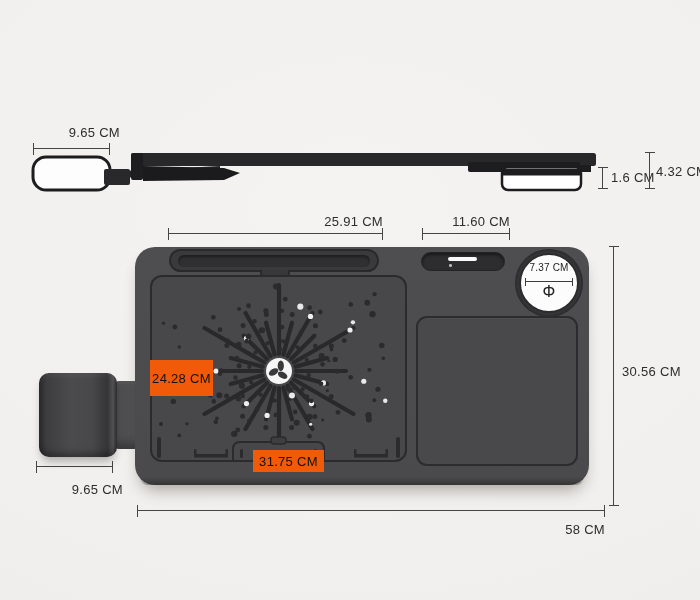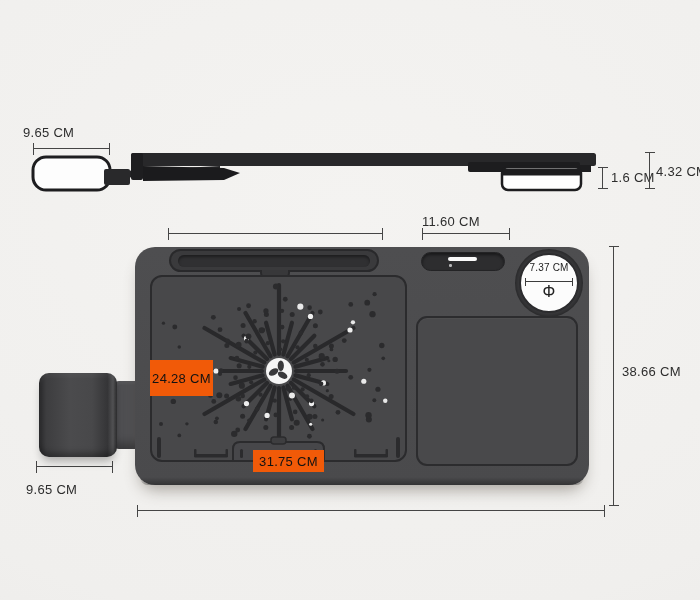--- a/index.html
+++ b/index.html
@@ -20,21 +20,21 @@
   .vdim { position:absolute; width:1px; background:#454545; }
   .vdim::before,.vdim::after { content:""; position:absolute; left:-4.5px; height:1px; width:10px; background:#454545; }
   .vdim::before { top:0; } .vdim::after { bottom:0; }
 
   .orange.vdim { width:2px; background:#e1662d; }
   .orange.vdim::before,.orange.vdim::after { background:#e1662d; height:2px; width:11px; left:-4.5px; }
   .orange.hdim { height:2px; background:#e1662d; }
   .orange.hdim::before,.orange.hdim::after { background:#e1662d; width:2px; height:10px; top:-4px; }
 
   .dlabel { position:absolute; font-size:13px; color:#2d2d2d; letter-spacing:.3px; white-space:nowrap; }
-  .center { text-align:left; }
+  .center { text-align:right; }
 
   .tag { position:absolute; background:#f15a08; color:#121212; font-size:13px; letter-spacing:.3px;
          display:flex; align-items:center; justify-content:center; z-index:8; }
 
   
   .connector { position:absolute; left:112px; top:381px; width:30px; height:68px; z-index:1;
                background:#4f4f52; border-radius:7px 0 0 7px;
                box-shadow: inset 0 -6px 8px rgba(0,0,0,.28), inset 0 3px 3px rgba(255,255,255,.05); }
   .cylinder { position:absolute; left:39px; top:373px; width:78px; height:84px; z-index:2;
               border-radius:10px;
@@ -297,28 +297,30 @@
   <div class="mouse-pad"></div>
 
   <div class="cup-recess"></div>
   <div class="cup-circle">
     <div class="cup-dia-label">7.37 CM</div>
     <div class="cup-line"></div>
     <div class="phi">Φ</div>
   </div>
 
   <div class="hdim" style="left:168px;top:233px;width:215px"></div>
+  <div class="dlabel center" style="left:168px;top:214px;width:215px">25.91 CM</div>
 
   <div class="hdim" style="left:422px;top:233px;width:88px"></div>
   <div class="dlabel center" style="left:422px;top:214px;width:88px">11.60 CM</div>
 
   <div class="vdim" style="left:613px;top:246px;height:260px"></div>
-  <div class="dlabel" style="left:622px;top:364px">38.66 CM</div>
+  <div class="dlabel" style="left:622px;top:364px">30.56 CM</div>
 
   <div class="hdim" style="left:137px;top:510px;width:468px"></div>
+  <div class="dlabel center" style="left:137px;top:522px;width:468px">58 CM</div>
 
   <div class="hdim" style="left:36px;top:466px;width:77px"></div>
   <div class="dlabel center" style="left:26px;top:482px;width:97px">9.65 CM</div>
 
   <div class="vdim orange" style="left:145px;top:274px;height:196px"></div>
   <div class="hdim orange" style="left:148px;top:475px;width:257px"></div>
 
   <div class="tag" style="left:150px;top:360px;width:63px;height:36px">24.28 CM</div>
   <div class="tag" style="left:253px;top:450px;width:71px;height:22px">31.75 CM</div>
 

